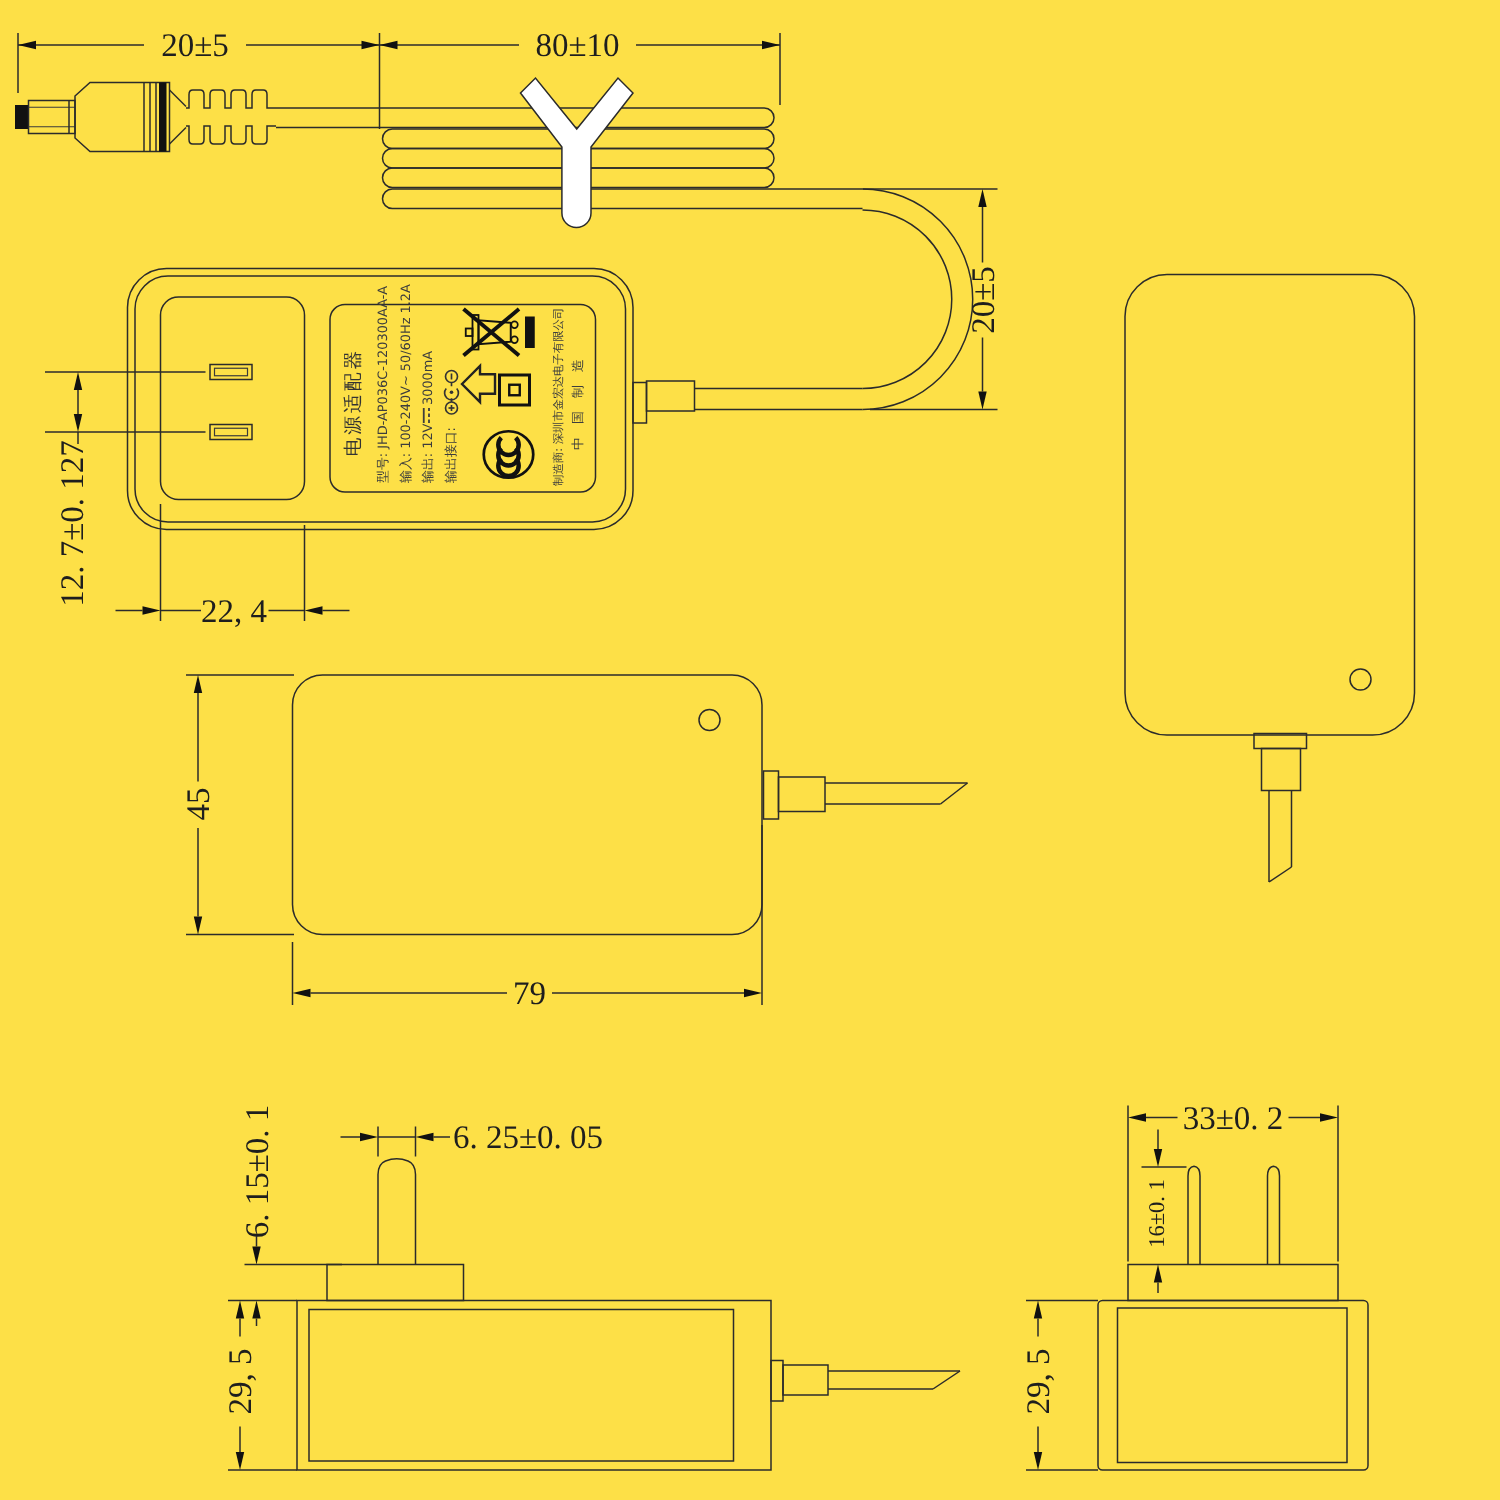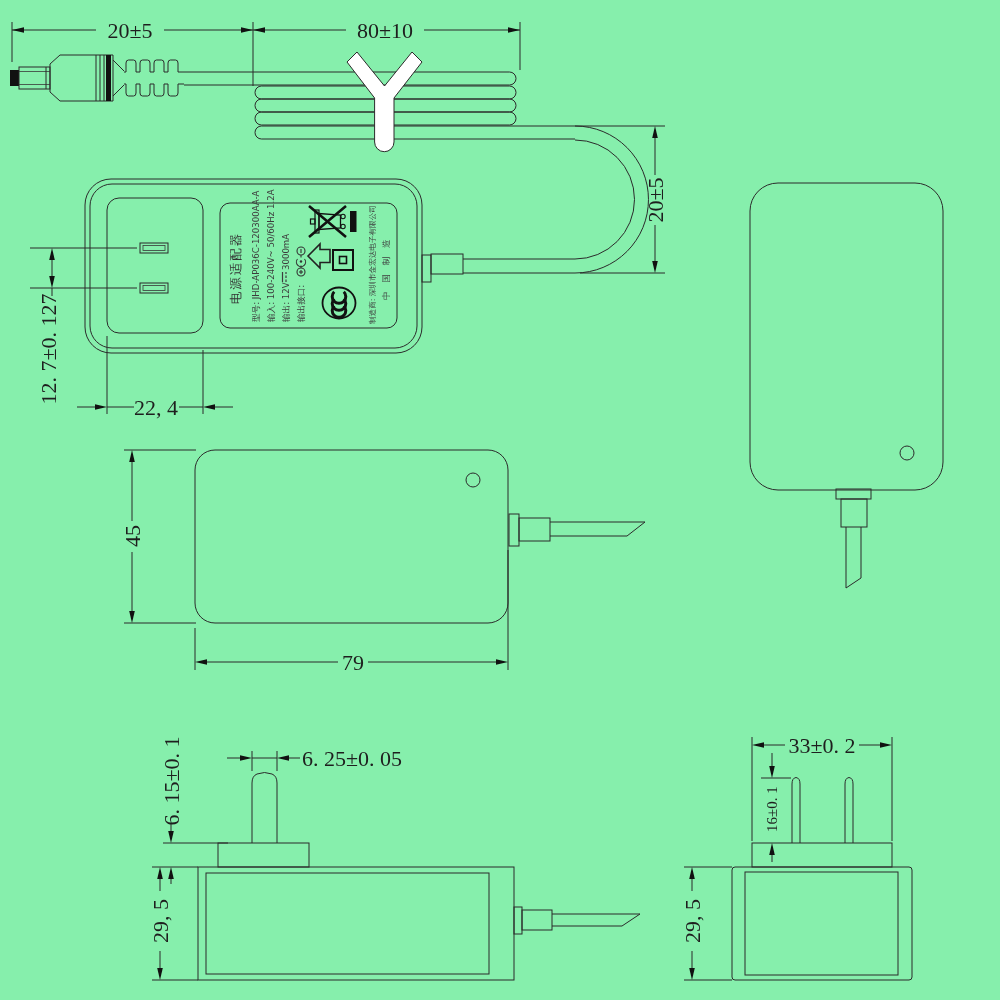--- a/index.html
+++ b/index.html
@@ -1,16 +1,16 @@
 <!DOCTYPE html>
 <html><head>
 <meta charset="utf-8">
 <style>
   html,body{margin:0;padding:0;background:#fff;}
-  .canvas{position:relative;width:1000px;height:1000px;background:#86efac;overflow:hidden;}
+  .canvas{position:relative;width:1000px;height:1000px;background:#fde047;overflow:hidden;}
   svg{display:block;}
   .ln{stroke:#2b2b2b;stroke-width:1;fill:none;}
   .thin{stroke:#3a3a3a;stroke-width:0.8;fill:none;}
   .blk{fill:#111;stroke:none;}
   .arr{fill:#111;stroke:none;}
   .dim{font-family:"Liberation Serif","DejaVu Serif",serif;font-size:22px;fill:#1e1e1e;
        text-anchor:middle;dominant-baseline:central;}
   .dim-sm{font-size:15px;}
   .lbl{font-family:"DejaVu Sans","Liberation Sans",sans-serif;fill:#3d3d3d;dominant-baseline:central;}
   .lbl-title{font-size:12.5px;letter-spacing:2px;fill:#333;}

